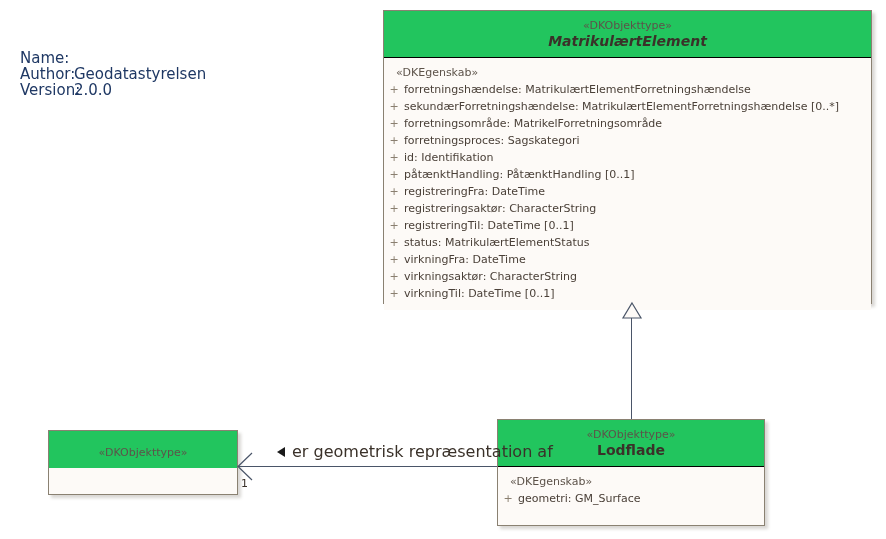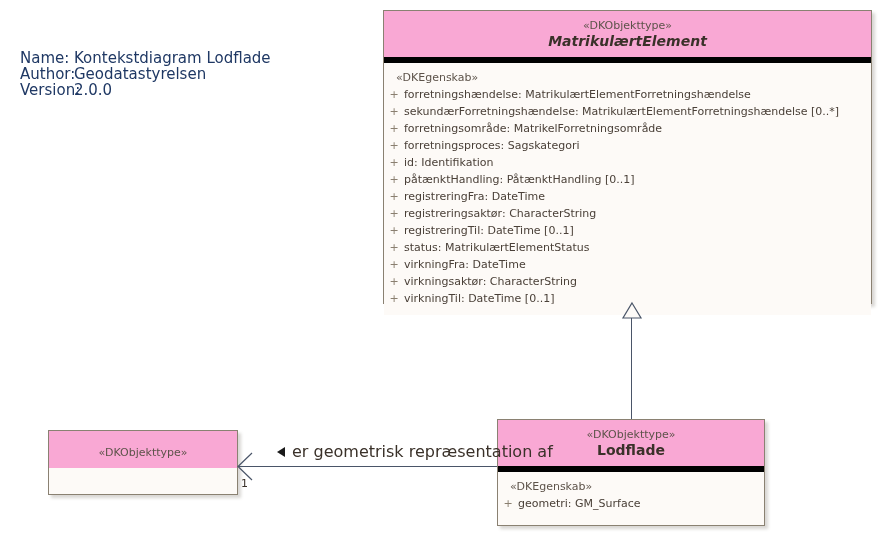--- a/index.html
+++ b/index.html
@@ -37,39 +37,39 @@
   .uml-class {
     position: absolute;
     box-sizing: border-box;
     background: #fdfaf7;
     border: 1px solid #8a8172;
     box-shadow: 3px 3px 3px rgba(120, 110, 100, 0.28);
   }
   .uml-header {
     text-align: center;
     padding: 7px 6px 8px 6px;
-    background: #f9a8d4;
+    background: #22c55e;
   }
   .stereotype {
     font-size: 11px;
     color: #5d534a;
     line-height: 15px;
     white-space: nowrap;
   }
   .class-name {
     font-size: 14px;
     font-weight: bold;
     color: #3a3129;
     line-height: 16px;
     white-space: nowrap;
   }
   .class-name.abstract { font-style: italic; }
 
   .uml-compartment {
-    border-top: 6px solid #000000;
+    border-top: 1px solid #000000;
     background: #fdfaf7;
     padding: 6px 0 8px 0;
   }
   .compartment-stereotype {
     font-size: 11px;
     color: #5d534a;
     padding-left: 12px;
     line-height: 17px;
     white-space: nowrap;
   }
@@ -144,21 +144,20 @@
     color: #3a3129;
     line-height: 13px;
   }
 </style>
 </head>
 <body>
 
 <div class="meta">
   <div class="meta-row">
     <span class="meta-key">Name:</span>
-    <span class="meta-val">Kontekstdiagram Lodflade</span>
   </div>
   <div class="meta-row">
     <span class="meta-key">Author:</span>
     <span class="meta-val">Geodatastyrelsen</span>
   </div>
   <div class="meta-row">
     <span class="meta-key">Version:</span>
     <span class="meta-val">2.0.0</span>
   </div>
 </div>

